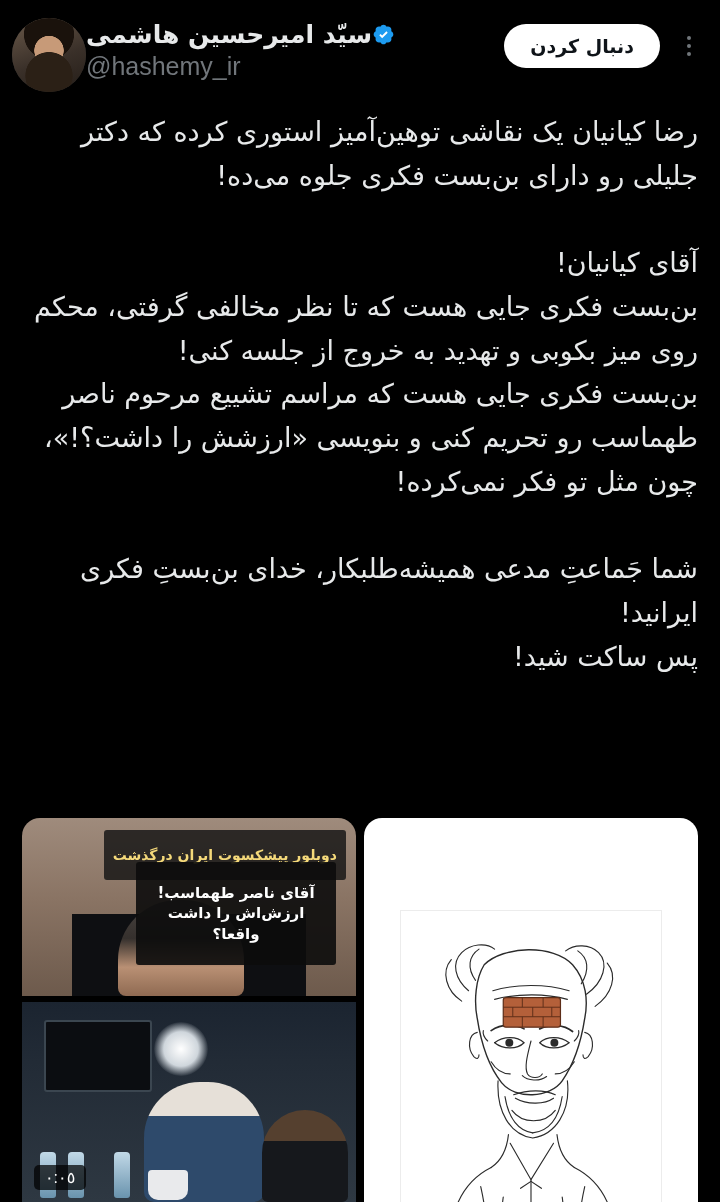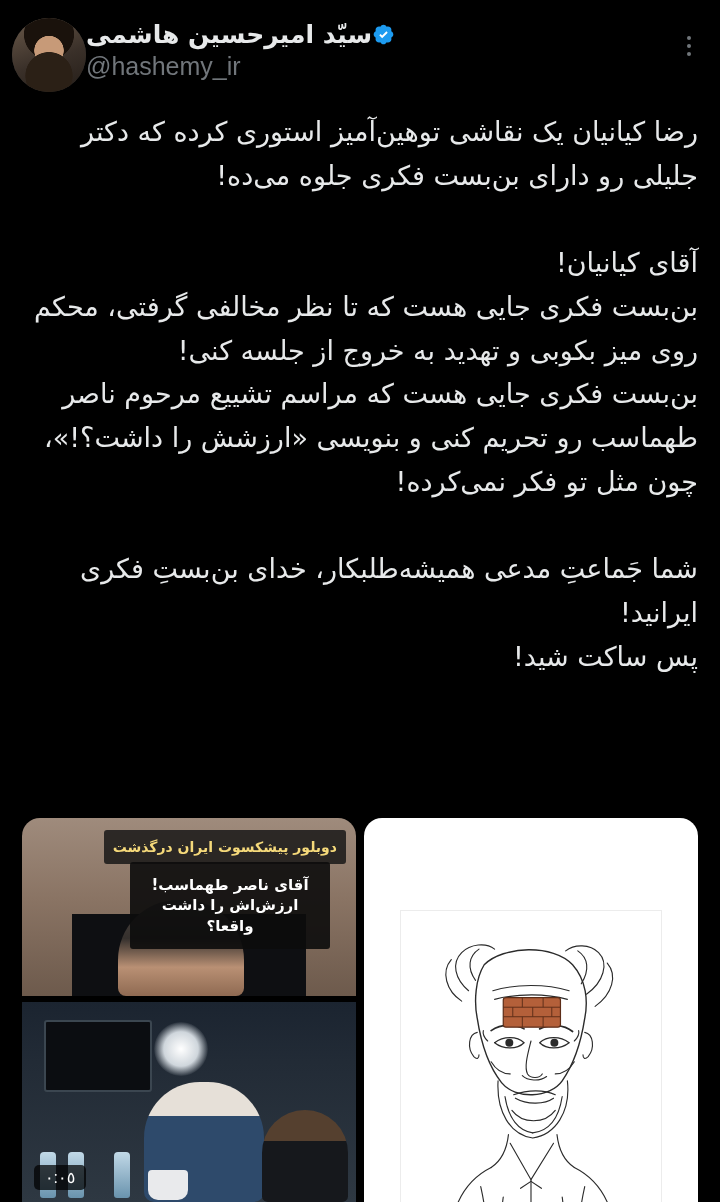--- a/index.html
+++ b/index.html
@@ -189,34 +189,34 @@
     background: linear-gradient(180deg, #4a4441 0%, #35302d 40%, #b99074 70%, #8f6a52 100%);
   }
   .cap-yellow {
     position: absolute;
     top: 12px;
     right: 10px;
     background: rgba(20,20,20,0.82);
     color: #f5d97a;
     font-size: 14px;
     font-weight: bold;
-    padding: 9px 9px;
+    padding: 17px 9px;
     border-radius: 3px;
     direction: rtl;
     white-space: nowrap;
   }
   .cap-white {
     position: absolute;
     top: 44px;
-    right: 26px;
+    right: 20px;
     background: rgba(12,12,12,0.9);
     color: #ffffff;
     font-size: 15px;
     font-weight: bold;
-    padding: 13px 9px;
+    padding: 21px 9px;
     border-radius: 3px;
     direction: rtl;
     text-align: center;
     line-height: 1.35;
     max-width: 200px;
   }
 
   .vid-bottom {
     position: relative;
     flex: 1 1 auto;
@@ -325,20 +325,21 @@
       <div class="name-row">
         <span class="display-name">سیّد امیرحسین هاشمی</span>
         <svg class="verified" viewBox="0 0 24 24" aria-hidden="true">
           <path fill="#1d9bf0" d="M22.25 12c0-1.43-.88-2.67-2.19-3.34.46-1.39.2-2.9-.81-3.91s-2.52-1.27-3.91-.81C14.67 2.63 13.43 1.75 12 1.75s-2.67.88-3.34 2.19c-1.39-.46-2.9-.2-3.91.81s-1.27 2.52-.81 3.91C2.63 9.33 1.75 10.57 1.75 12s.88 2.67 2.19 3.34c-.46 1.39-.2 2.9.81 3.91s2.52 1.27 3.91.81c.67 1.31 1.91 2.19 3.34 2.19s2.67-.88 3.34-2.19c1.39.46 2.9.2 3.91-.81s1.27-2.52.81-3.91c1.31-.67 2.19-1.91 2.19-3.34z"></path>
           <path fill="#ffffff" d="M10.6 15.9l-3-3 1.4-1.4 1.6 1.6 4.4-4.4 1.4 1.4-5.8 5.8z"></path>
         </svg>
       </div>
       <div class="handle">@hashemy_ir</div>
     </div>
 
+    <button class="follow-btn">دنبال کردن</button>
 
     <div class="more-btn" title="more">
       <i></i>
       <i></i>
       <i></i>
     </div>
   </div>
 
   <div class="tweet-text">رضا کیانیان یک نقاشی توهین‌آمیز استوری کرده که دکتر جلیلی رو دارای بن‌بست فکری جلوه می‌ده!
 

